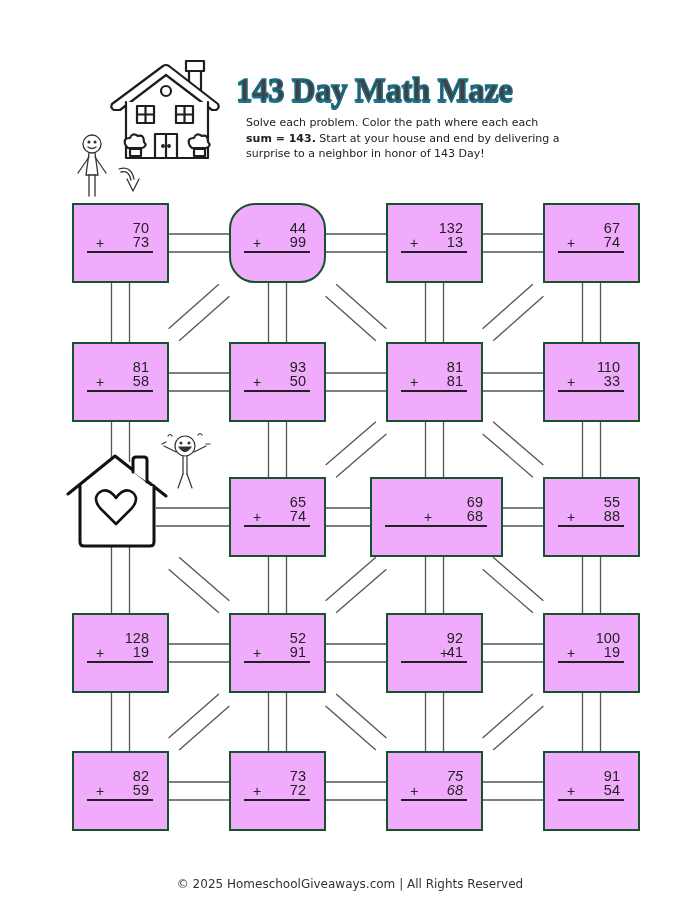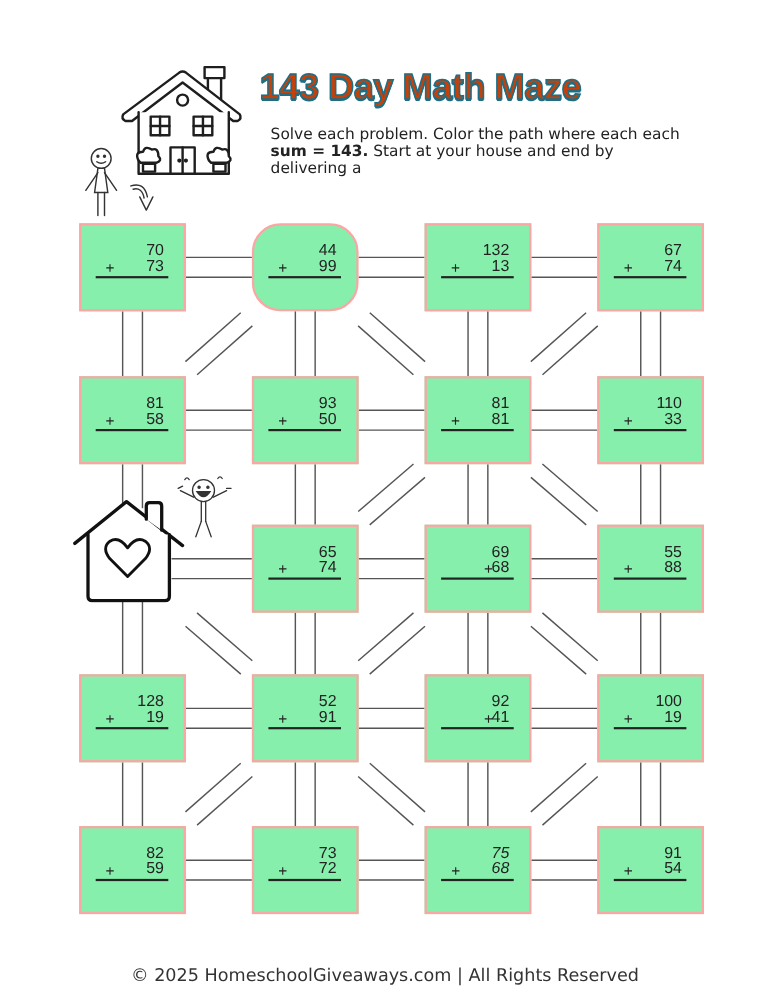--- a/index.html
+++ b/index.html
@@ -1,53 +1,54 @@
 <!DOCTYPE html>
 <html><head>
   <meta charset="utf-8">
   <style>
     html, body { margin: 0; padding: 0; background: #ffffff; }
     body { width: 700px; height: 906px; position: relative; overflow: hidden; font-family: "Liberation Sans", sans-serif; color: #1a1a1a; }
     .page { position: absolute; left: 0; top: 0; width: 700px; height: 906px; }
     .title {
-      position: absolute; left: 236px; top: 60px; width: 380px;
-      font-family: Liberation Sans, sans-serif; font-weight: 700; font-size: 33px; letter-spacing: -0.5px;
-      color: #c2410c; -webkit-text-stroke: 1.4px #1d6f86;
+      position: absolute; left: 236px; top: 72px; width: 380px;
+      font-family: Liberation Serif, serif; font-weight: 700; font-size: 33px; letter-spacing: -0.5px;
+      color: #404040; -webkit-text-stroke: 1.4px #1d6f86;
       text-shadow: 0 2px 0 #1d6f86, 0 0 1px #1d6f86;
       white-space: nowrap;
     }
     .instructions {
       position: absolute; left: 246px; top: 115px; width: 380px;
-      font-family: "DejaVu Sans", sans-serif; font-size: 14px; line-height: 15.5px; color: #222;
+      font-family: "DejaVu Sans", sans-serif; font-size: 11px; line-height: 15.5px; color: #222;
     }
     .instructions b { font-weight: 700; }
     svg.connectors { position: absolute; left: 0; top: 0; width: 700px; height: 906px; }
     .box {
-      position: absolute; width: 93px; height: 76px; border: 2px solid #fca5a5; background: #86efac; box-sizing: content-box;
+      position: absolute; width: 93px; height: 76px; border: 2px solid #14532d; background: #f0abfc; box-sizing: content-box;
     }
     .num { position: absolute; font-family: "Liberation Sans", sans-serif; font-size: 14.5px; line-height: 14px; color: #222; text-align: right; }
     .n1 { right: 18px; top: 16px; }
     .n2 { right: 18px; top: 30px; }
     .plus { position: absolute; font-family: "Liberation Sans", sans-serif; font-size: 14px; color: #222; top: 30px; }
     .bar { position: absolute; left: 13px; right: 14px; top: 46px; height: 2px; background: #222; }
     .footer {
       position: absolute; left: 0; width: 700px; top: 877px; text-align: center;
-      font-family: "DejaVu Sans", sans-serif; font-size: 16px; color: #333;
+      font-family: "DejaVu Sans", sans-serif; font-size: 12px; color: #333;
     }
     .art { position: absolute; }
   </style>
 </head>
 <body>
 
 <div class="page">
 
   <div class="title">143 Day Math Maze</div>
   <div class="instructions">
     <span>Solve each problem.  Color the path where each each</span><br>
     <b>sum = 143.</b><span> Start at your house and end by delivering a</span><br>
+    <span>surprise to a neighbor in honor of 143 Day!</span>
   </div>
 
   <svg class="connectors" viewBox="0 0 700 906">
     <g id="conn" stroke="#555" stroke-width="1.3" fill="none">
         <line x1="169" y1="234" x2="229" y2="234"></line>
         <line x1="169" y1="252" x2="229" y2="252"></line>
         <line x1="326" y1="234" x2="386" y2="234"></line>
         <line x1="326" y1="252" x2="386" y2="252"></line>
         <line x1="483" y1="234" x2="543" y2="234"></line>
         <line x1="483" y1="252" x2="543" y2="252"></line>
@@ -245,21 +246,21 @@
         <div class="num n2">33</div>
         <div class="plus" style="left: 22px;">+</div>
         <div class="bar"></div>
       </div>
       <div class="box" style="left: 229px; top: 477px;">
         <div class="num n1">65</div>
         <div class="num n2">74</div>
         <div class="plus" style="left: 22px;">+</div>
         <div class="bar"></div>
       </div>
-      <div class="box" style="left: 386px; top: 477px;">
+      <div class="box" style="left: 370px; top: 477px; padding-left: 36px;">
         <div class="num n1">69</div>
         <div class="num n2">68</div>
         <div class="plus" style="left: 52px;">+</div>
         <div class="bar"></div>
       </div>
       <div class="box" style="left: 543px; top: 477px;">
         <div class="num n1">55</div>
         <div class="num n2">88</div>
         <div class="plus" style="left: 22px;">+</div>
         <div class="bar"></div>

